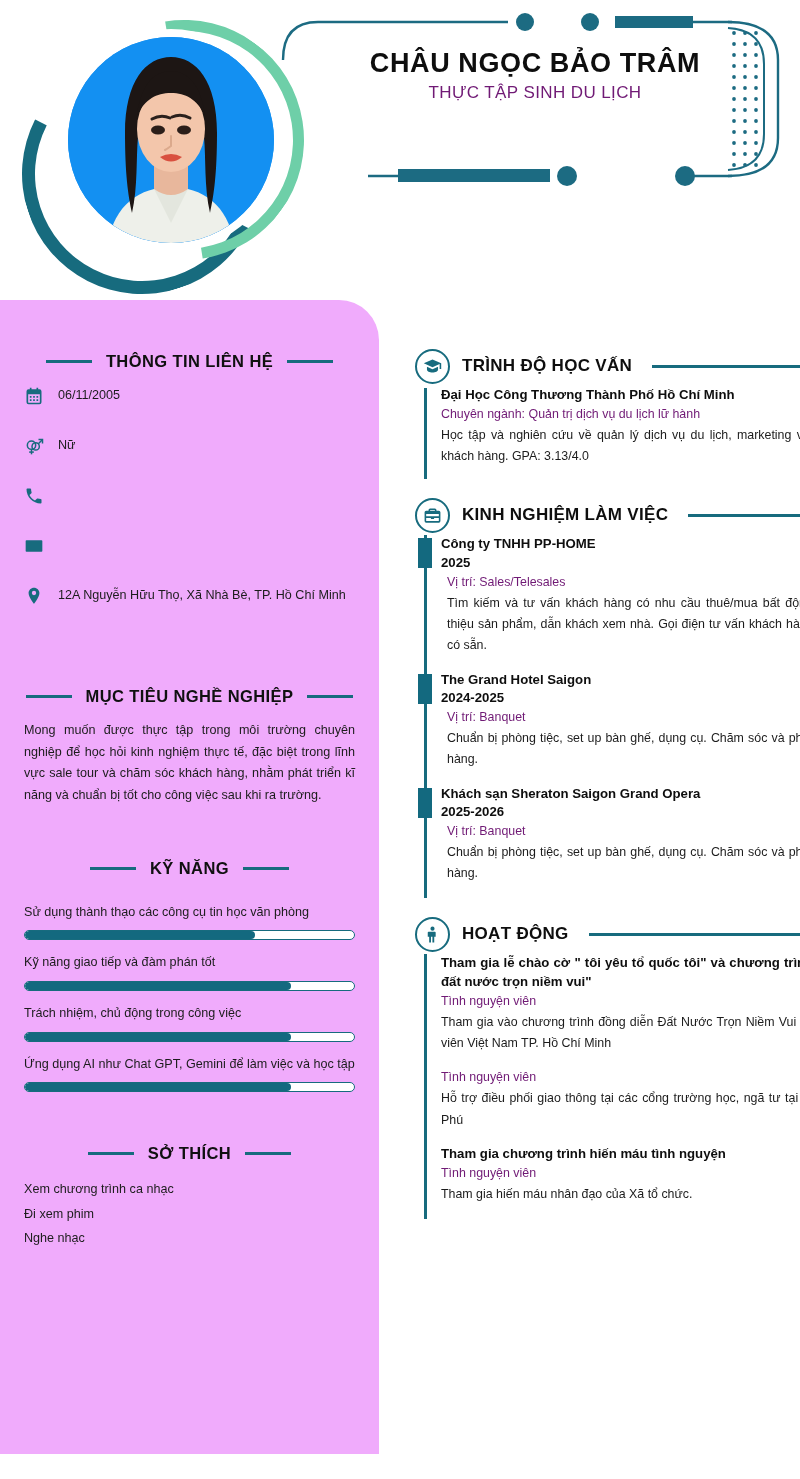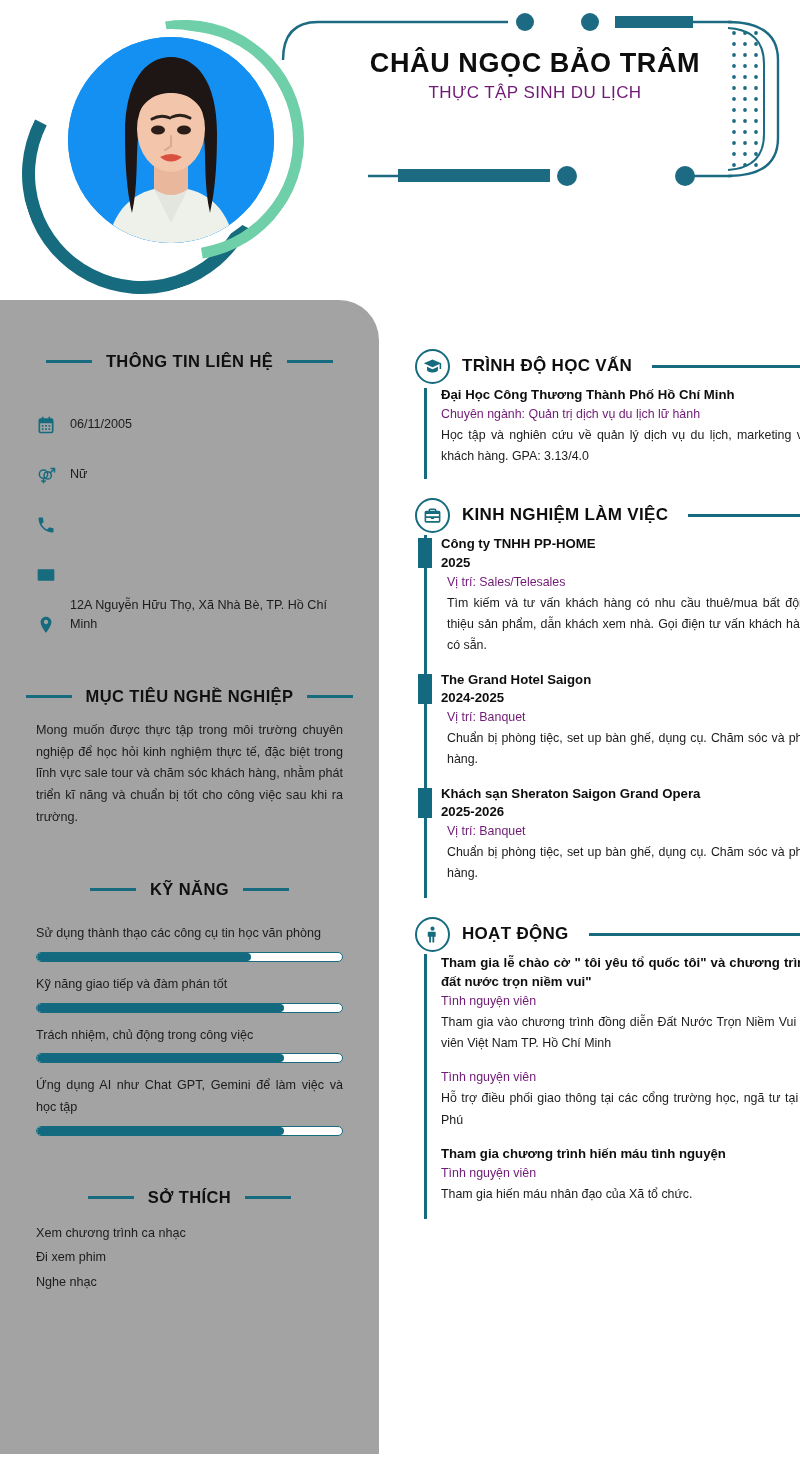--- a/index.html
+++ b/index.html
@@ -48,44 +48,44 @@
     color: #0e0e0e; white-space: nowrap;
   }
   .role {
     font-size: 17px; font-weight: normal; letter-spacing: 0.4px;
     color: #701a75; margin-top: 4px;
   }
 
   
   .sidebar {
     position: absolute; left: 0; top: 300px; width: 379px; height: 1154px;
-    background: #a3a3a3;
+    background: #f0abfc;
     border-top-right-radius: 40px;
-    padding: 0 36px;
+    padding: 0 24px;
   }
   .main {
     position: absolute; left: 379px; top: 300px; width: 505px; height: 1179px;
     background: #ffffff;
     padding-left: 28px;
   }
 
   
   .side-head {
     display: flex; align-items: center; justify-content: center;
     gap: 14px; margin-top: 52px; margin-bottom: 14px;
   }
   .side-head .ln { height: 3px; width: 46px; background: #176b7e; flex: none; }
   .side-head .tt {
     font-size: 16.5px; font-weight: bold; color: #101010;
     letter-spacing: 0.4px; white-space: nowrap;
   }
 
   
   .contact-list { margin-top: 8px; }
-  .crow { display: flex; align-items: flex-end; gap: 14px; min-height: 50px; }
+  .crow { display: flex; align-items: flex-start; gap: 14px; min-height: 50px; }
   .crow .ic { flex: none; width: 20px; height: 20px; margin-top: 1px; }
   .crow .ic svg { display:block; width: 20px; height: 20px; fill: #176b7e; }
   .crow .tx { font-size: 12.6px; color: #1c1c1c; line-height: 1.55; padding-top: 1px; }
 
   
   .para {
     font-size: 12.6px; color: #1c1c1c; line-height: 1.72;
     text-align: justify; margin-top: 2px;
   }
 

